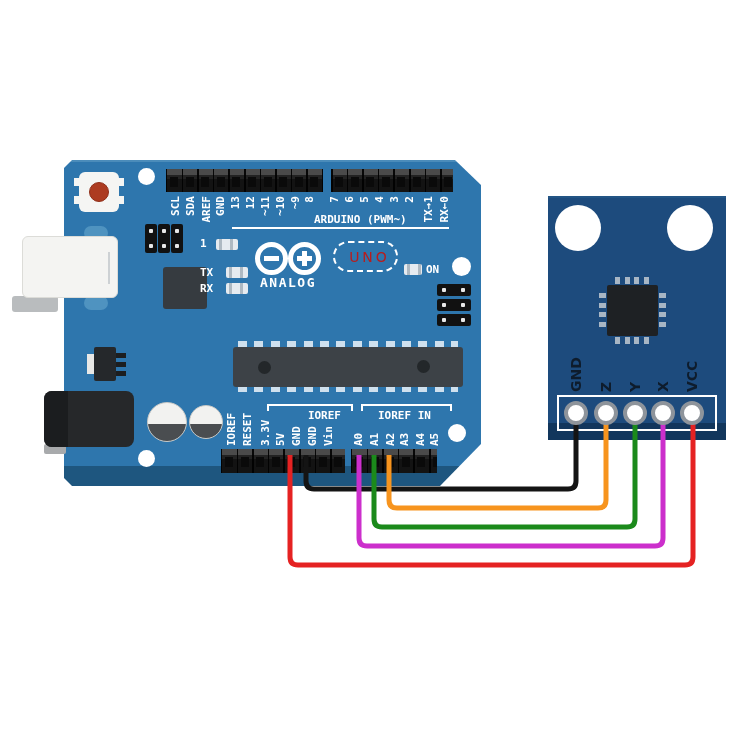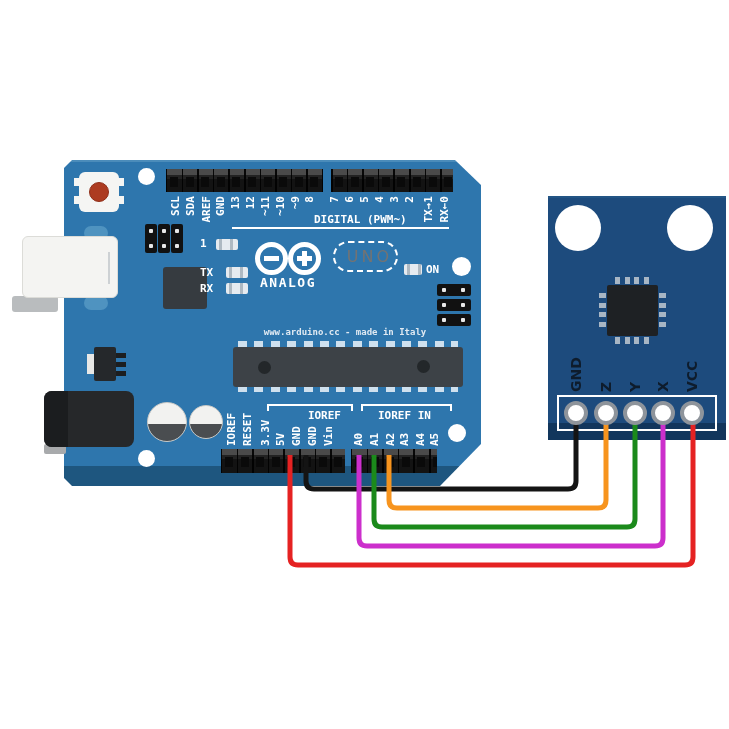--- a/index.html
+++ b/index.html
@@ -69,21 +69,21 @@
   <span class="lbl vt" style="right:426px;top:196px;">8</span>
   <span class="lbl vt" style="right:401px;top:196px;">7</span>
   <span class="lbl vt" style="right:386px;top:196px;">6</span>
   <span class="lbl vt" style="right:371px;top:196px;">5</span>
   <span class="lbl vt" style="right:356px;top:196px;">4</span>
   <span class="lbl vt" style="right:341px;top:196px;">3</span>
   <span class="lbl vt" style="right:326px;top:196px;">2</span>
   <span class="lbl vt" style="right:308px;top:196px;">TX→1</span>
   <span class="lbl vt" style="right:292px;top:196px;">RX←0</span>
 
-  <span class="lbl" style="left:314px;top:213px;">DIGITAL (PWM~)</span>
+  <span class="lbl" style="left:314px;top:213px;">ARDUINO (PWM~)</span>
   <div class="abs" style="left:232px;top:227px;width:217px;height:2px;background:#fff;z-index:3;"></div>
 
   <div class="abs" style="left:74px;top:178px;width:6px;height:8px;background:#f5f5f3;z-index:2;"></div>
   <div class="abs" style="left:74px;top:196px;width:6px;height:8px;background:#f5f5f3;z-index:2;"></div>
   <div class="abs" style="left:118px;top:178px;width:6px;height:8px;background:#f5f5f3;z-index:2;"></div>
   <div class="abs" style="left:118px;top:196px;width:6px;height:8px;background:#f5f5f3;z-index:2;"></div>
   <div class="abs" style="left:79px;top:172px;width:40px;height:40px;background:#f5f5f3;border-radius:6px;z-index:3;"></div>
   <div class="abs" style="left:89px;top:182px;width:20px;height:20px;background:#ad3b21;border:1px solid #8f2f1a;border-radius:50%;z-index:4;box-sizing:border-box;"></div>
 
   <div class="abs" style="left:84px;top:226px;width:24px;height:14px;background:#4f93c0;border-radius:7px;z-index:2;"></div>
@@ -117,42 +117,41 @@
   <div class="smd" style="left:226px;top:283px;width:22px;height:11px;"></div>
 
   <div class="abs" style="left:255px;top:242px;width:33px;height:33px;border:5px solid #fff;border-radius:50%;box-sizing:border-box;z-index:3;"></div>
   <div class="abs" style="left:288px;top:242px;width:33px;height:33px;border:5px solid #fff;border-radius:50%;box-sizing:border-box;z-index:3;"></div>
   <div class="abs" style="left:264px;top:256px;width:15px;height:5px;background:#fff;z-index:4;"></div>
   <div class="abs" style="left:297px;top:256px;width:15px;height:5px;background:#fff;z-index:4;"></div>
   <div class="abs" style="left:302px;top:251px;width:5px;height:15px;background:#fff;z-index:4;"></div>
   <div class="lbl" style="left:251px;top:276px;width:74px;text-align:center;font-size:13px;letter-spacing:1.5px;">ANALOG</div>
 
   <div class="abs" style="left:333px;top:241px;width:65px;height:31px;border:2px dashed #fff;border-radius:17px;z-index:3;box-sizing:border-box;display:flex;align-items:center;justify-content:center;">
-    <span id="uno-text" style="font-family:'DejaVu Sans',sans-serif;font-size:16px;color:#737373;margin-left:8px;">UNO</span>
+    <span id="uno-text" style="font-family:'DejaVu Sans',sans-serif;font-size:14px;color:#b91c1c;margin-left:8px;">UNO</span>
   </div>
 
   <div class="smd" style="left:404px;top:264px;width:18px;height:11px;"></div>
   <span class="lbl" style="left:426px;top:263px;">ON</span>
 
   <div class="abs" style="left:437px;top:284px;z-index:3;">
     <div class="icsp-row">
         <i style="left:5px;top:4px;"></i>
         <i style="left:24px;top:4px;"></i>
       </div>
     <div class="icsp-row">
         <i style="left:5px;top:4px;"></i>
         <i style="left:24px;top:4px;"></i>
       </div>
     <div class="icsp-row">
         <i style="left:5px;top:4px;"></i>
         <i style="left:24px;top:4px;"></i>
       </div>
   </div>
 
-  <div class="lbl" style="left:250px;top:326px;width:190px;text-align:center;font-size:9px;color:#dfe9f2;">www.arduino.cc - made in Italy</div>
 
   <div class="dash" style="left:238px;top:341px;width:220px;"></div>
   <div class="dash" style="left:238px;top:386px;width:220px;"></div>
   <div class="abs" style="left:233px;top:347px;width:230px;height:40px;background:#3d4247;border-radius:3px;z-index:3;"></div>
   <div class="abs" style="left:258px;top:361px;width:13px;height:13px;background:#23272a;border-radius:50%;z-index:4;"></div>
   <div class="abs" style="left:417px;top:360px;width:13px;height:13px;background:#23272a;border-radius:50%;z-index:4;"></div>
 
   <div class="abs" style="left:87px;top:354px;width:7px;height:20px;background:#e8e8e6;z-index:2;"></div>
   <div class="abs" style="left:94px;top:347px;width:22px;height:34px;background:#25282b;border-radius:2px;z-index:3;"></div>
   <div class="abs" style="left:116px;top:353px;width:10px;height:5px;background:#1c1e20;z-index:2;"></div>

